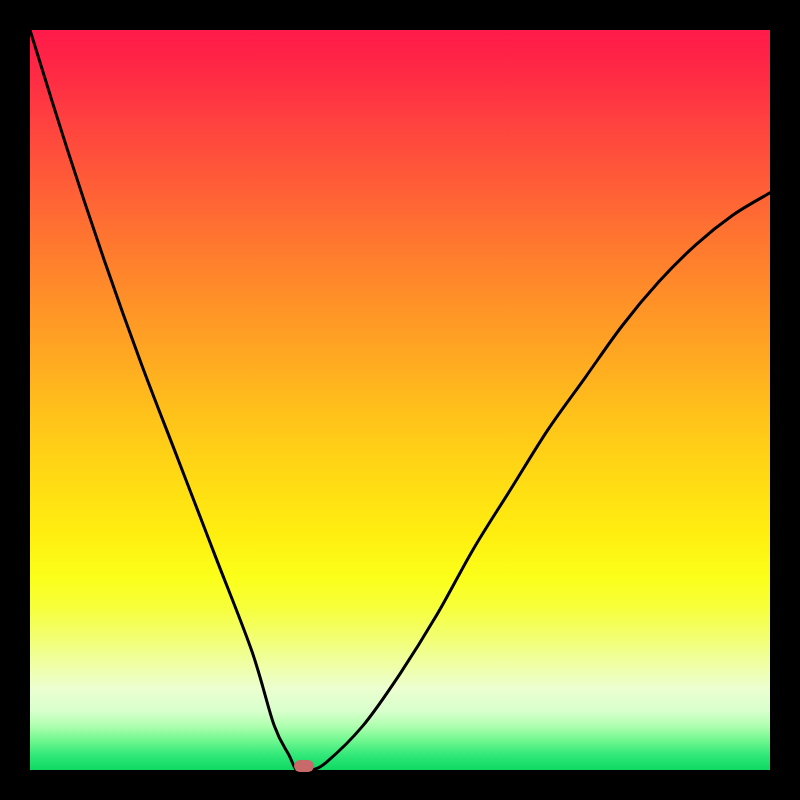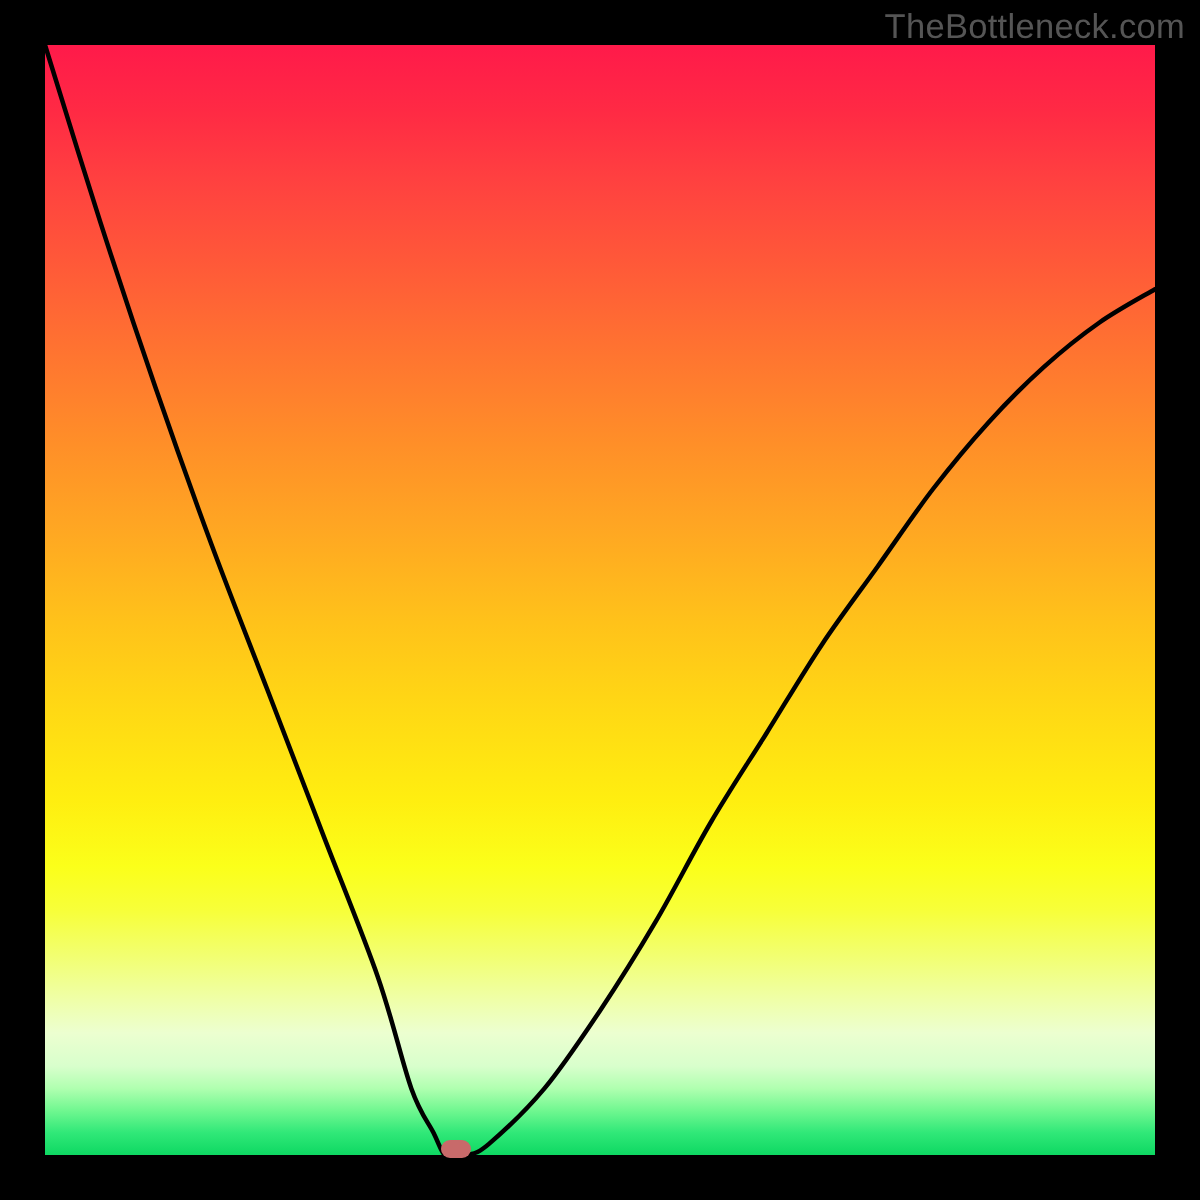--- a/index.html
+++ b/index.html
@@ -79,21 +79,20 @@
     border-radius: 6px;
     background: #c86a6a;
     transform: translate(-50%, -50%);
   }
 </style>
 </head>
 <body>
 
 <div class="frame">
 
-  <div class="watermark">TheBottleneck.com</div>
 
   <div class="plot-area">
 
     <svg class="curve" viewBox="0 0 740 740" preserveAspectRatio="none">
       <path id="curve-path" d="M 0 0 C 6.166666666666667 19.73333333333333 24.666666666666664 80.16666666666663 37 118.39999999999998 C 49.333333333333336 156.63333333333333 61.666666666666664 193.63333333333338 74 229.40000000000003 C 86.33333333333333 265.1666666666667 98.66666666666667 299.69999999999993 111 332.99999999999994 C 123.33333333333333 366.29999999999995 135.66666666666666 397.1333333333333 148 429.2 C 160.33333333333334 461.26666666666665 172.66666666666666 493.3333333333333 185 525.4 C 197.33333333333334 557.4666666666667 212.13333333333333 593.2333333333333 222 621.6 C 231.86666666666667 649.9666666666667 238.03333333333336 678.3333333333334 244.20000000000002 695.6 C 250.36666666666667 712.8666666666667 255.3 717.8000000000001 259 725.2 C 262.7 732.6 263.9333333333333 737.5333333333333 266.4 740 C 268.8666666666667 742.4666666666667 271.33333333333337 740 273.8 740 C 276.26666666666665 740 277.5 741.2333333333333 281.2 740 C 284.9 738.7666666666667 287.3666666666667 740 296 732.6 C 304.6333333333333 725.2 320.6666666666667 710.4000000000001 333 695.6 C 345.3333333333333 680.8 357.66666666666663 662.3 370 643.8 C 382.33333333333337 625.3 394.66666666666674 605.5666666666667 407.00000000000006 584.6 C 419.33333333333337 563.6333333333333 431.6666666666667 538.9666666666667 444 518 C 456.3333333333333 497.0333333333333 468.6666666666667 478.53333333333336 481 458.8 C 493.3333333333333 439.06666666666666 505.6666666666667 418.09999999999997 518 399.59999999999997 C 530.3333333333334 381.09999999999997 542.6666666666666 365.0666666666666 555 347.79999999999995 C 567.3333333333334 330.5333333333333 579.6666666666666 312.0333333333333 592 296 C 604.3333333333334 279.9666666666667 616.6666666666666 265.16666666666663 629 251.59999999999997 C 641.3333333333334 238.0333333333333 653.6666666666666 225.70000000000002 666 214.60000000000002 C 678.3333333333334 203.50000000000003 690.6666666666666 193.63333333333335 703 185 C 715.3333333333334 176.36666666666665 733.8333333333334 166.49999999999997 740 162.79999999999995"></path>
     </svg>
 
     <div id="marker" class="marker" style="left: 273.8px; top: 736px;"></div>
 
   </div>

